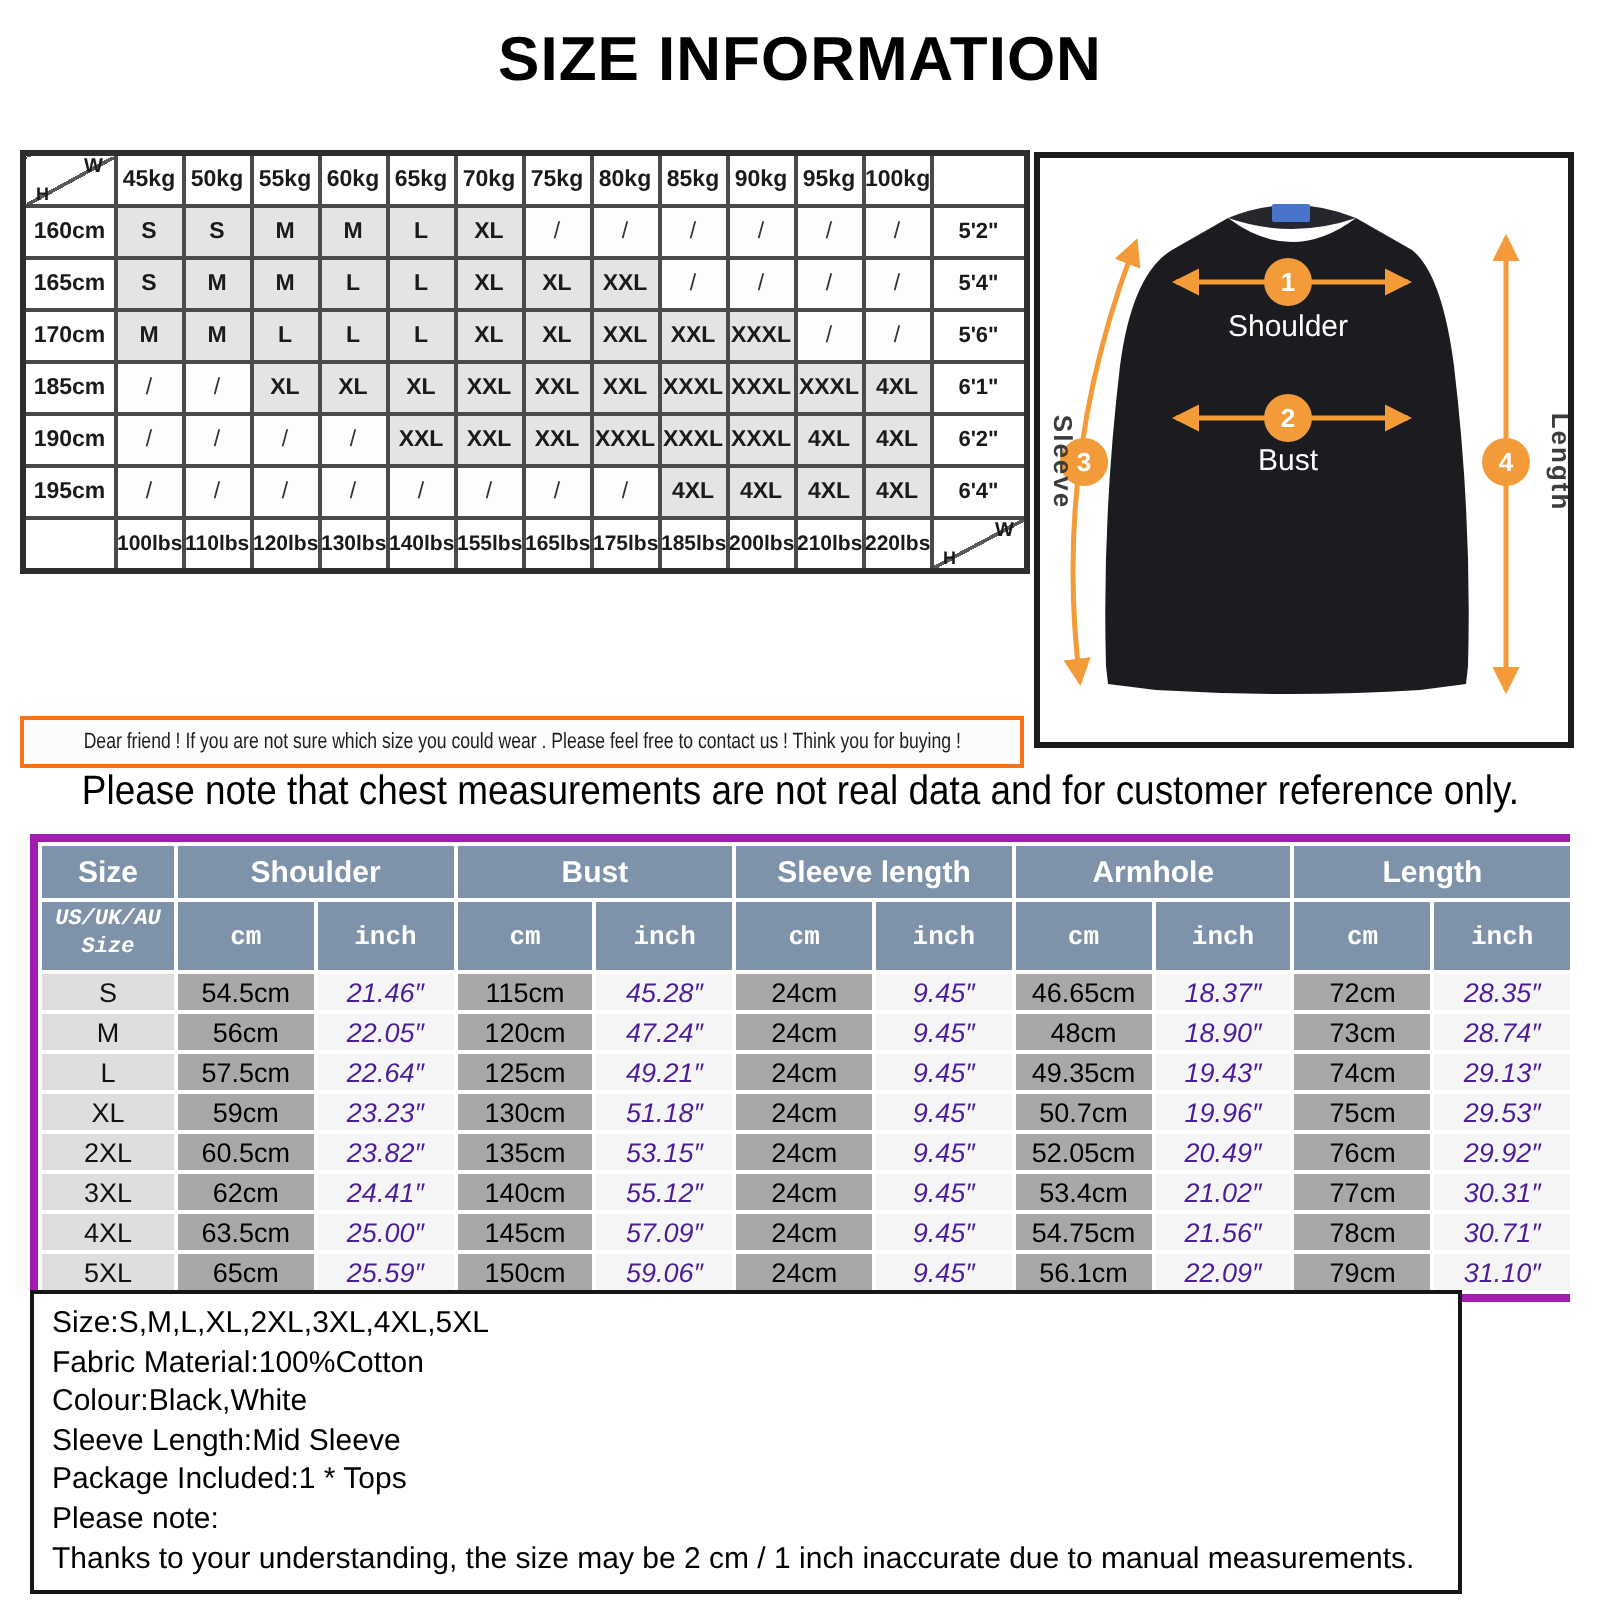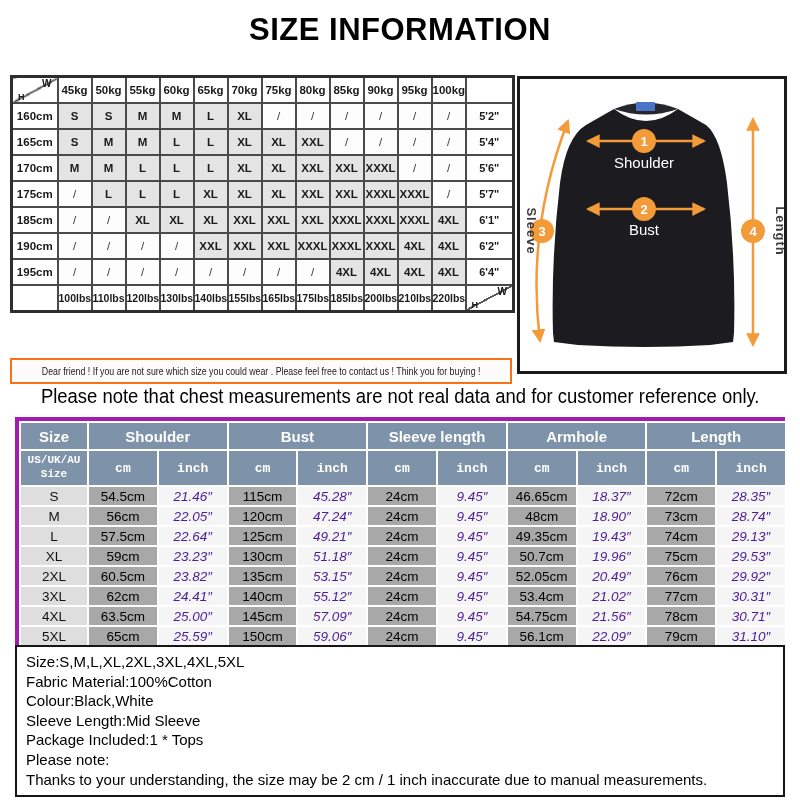--- a/index.html
+++ b/index.html
@@ -46,27 +46,27 @@
     transform:scaleX(.9);transform-origin:center;}
 
   
   .sizes-wrap{position:absolute;left:15px;top:417px;width:770px;box-sizing:border-box;
     border:4px solid #a21caf;background:#fff;}
   table.sizes{border-collapse:collapse;table-layout:fixed;width:100%;}
   .sizes th,.sizes td{border:2px solid #fff;padding:0;text-align:center;vertical-align:middle;overflow:hidden;}
   .sizes tr.grp th{background:#7e92a9;color:#fff;font-size:15px;font-weight:bold;height:26px;}
   .sizes tr.sub th{background:#7e92a9;color:#fff;font-family:"Liberation Mono",monospace;
     font-size:13px;font-weight:bold;height:34px;}
-  .sizes tr.sub th.szh{font-size:11px;line-height:1.25;}
+  .sizes tr.sub th.szh{font-size:11px;line-height:1.25;font-style:italic;}
   .sizes tbody th{background:#dedede;font-weight:normal;font-size:13.5px;height:18px;color:#111;}
   .sizes td.cm{background:#a8a8a8;font-size:13.5px;color:#000000;}
   .sizes td.in{background:#f5f5f5;font-size:13.5px;color:#4c1d95;font-style:italic;}
 
   
-  .info{position:absolute;left:15px;top:645px;width:770px;height:152px;box-sizing:border-box;
+  .info{position:absolute;left:15px;top:645px;width:716px;height:152px;box-sizing:border-box;
     border:2px solid #161616;padding:5px 6px 4px 9px;background:#fff;}
   .info p{margin:0;font-size:15px;line-height:19.6px;color:#000;}
 </style>
 </head>
 <body>
 
 <div class="page">
 
   <h1 class="title">SIZE INFORMATION</h1>
 
@@ -139,36 +139,20 @@
             <td class="v">XL</td>
             <td class="v">XL</td>
             <td class="v">XXL</td>
             <td class="v">XXL</td>
             <td class="v">XXXL</td>
             <td class="s">/</td>
             <td class="s">/</td>
             <th class="ftcol">5'6"</th>
           </tr>
           <tr>
-            <th>175cm</th>
-            <td class="s">/</td>
-            <td class="v">L</td>
-            <td class="v">L</td>
-            <td class="v">L</td>
-            <td class="v">XL</td>
-            <td class="v">XL</td>
-            <td class="v">XL</td>
-            <td class="v">XXL</td>
-            <td class="v">XXL</td>
-            <td class="v">XXXL</td>
-            <td class="v">XXXL</td>
-            <td class="s">/</td>
-            <th class="ftcol">5'7"</th>
-          </tr>
-          <tr>
             <th>185cm</th>
             <td class="s">/</td>
             <td class="s">/</td>
             <td class="v">XL</td>
             <td class="v">XL</td>
             <td class="v">XL</td>
             <td class="v">XXL</td>
             <td class="v">XXL</td>
             <td class="v">XXL</td>
             <td class="v">XXXL</td>

